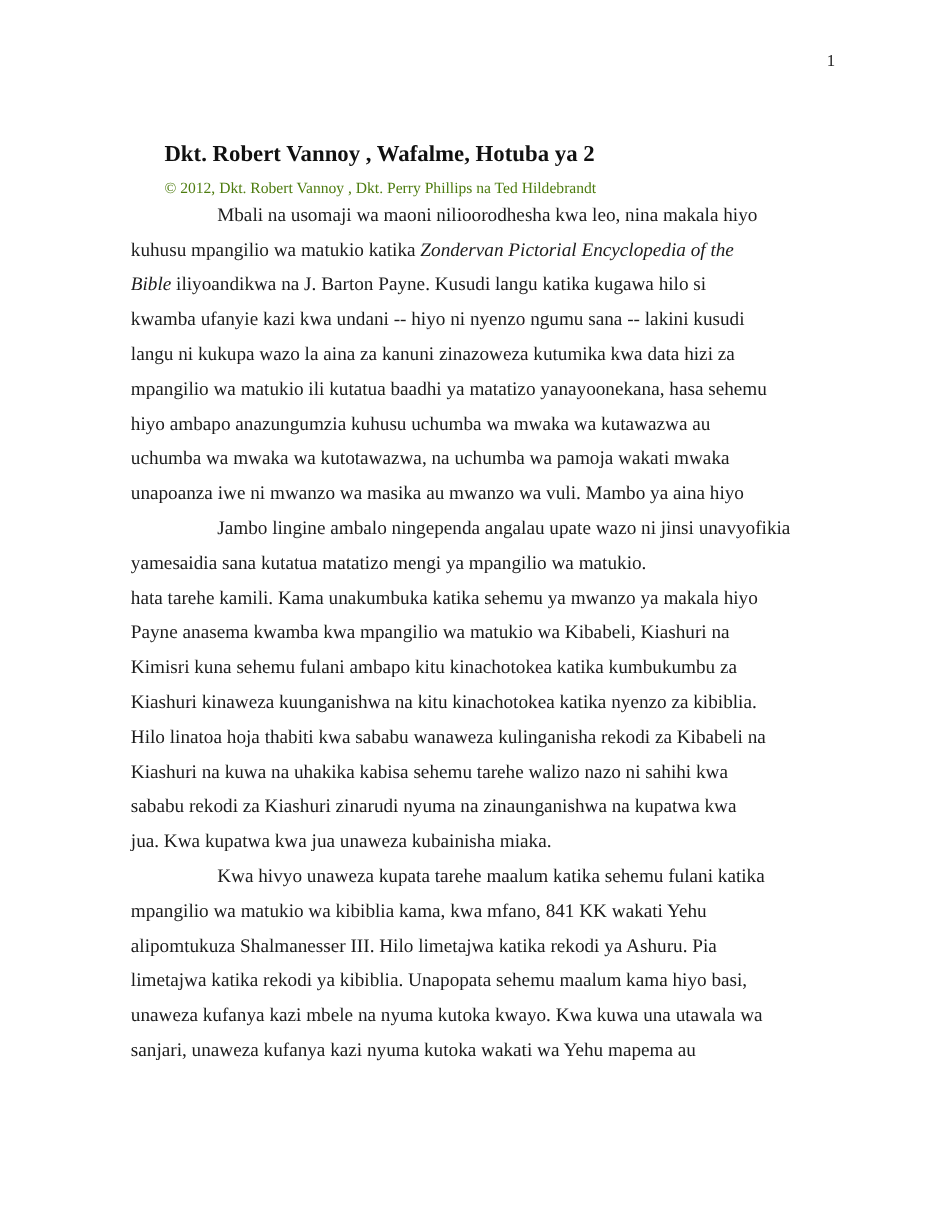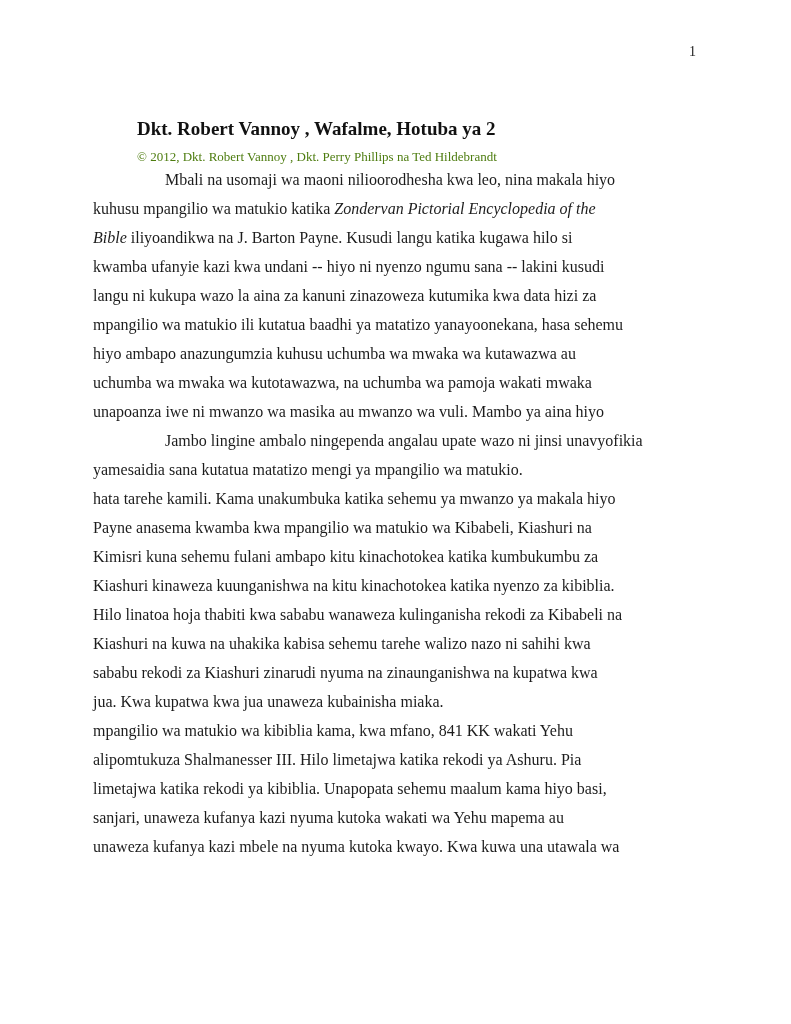--- a/index.html
+++ b/index.html
@@ -42,21 +42,21 @@
   .copyright {
     margin-top: 8px;
     font-size: 13px;
     line-height: 16px;
     color: #4d7c0f;
     white-space: nowrap;
   }
   .content {
     position: absolute;
     top: 165px;
-    left: 93px;
+    left: 109px;
     width: 592px;
     font-size: 16px;
     line-height: 29px;
     color: #1c1c1c;
   }
   .line {
     height: 29px;
     white-space: nowrap;
   }
   .line.indent {
@@ -95,20 +95,21 @@
     <div class="line">yamesaidia sana kutatua matatizo mengi ya mpangilio wa matukio.</div>
     <div class="line">hata tarehe kamili. Kama unakumbuka katika sehemu ya mwanzo ya makala hiyo</div>
     <div class="line">Payne anasema kwamba kwa mpangilio wa matukio wa Kibabeli, Kiashuri na</div>
     <div class="line">Kimisri kuna sehemu fulani ambapo kitu kinachotokea katika kumbukumbu za</div>
     <div class="line">Kiashuri kinaweza kuunganishwa na kitu kinachotokea katika nyenzo za kibiblia.</div>
     <div class="line">Hilo linatoa hoja thabiti kwa sababu wanaweza kulinganisha rekodi za Kibabeli na</div>
     <div class="line">Kiashuri na kuwa na uhakika kabisa sehemu tarehe walizo nazo ni sahihi kwa</div>
     <div class="line">sababu rekodi za Kiashuri zinarudi nyuma na zinaunganishwa na kupatwa kwa</div>
     <div class="line">jua. Kwa kupatwa kwa jua unaweza kubainisha miaka.</div>
 
+    <div class="line indent">Kwa hivyo unaweza kupata tarehe maalum katika sehemu fulani katika</div>
     <div class="line">mpangilio wa matukio wa kibiblia kama, kwa mfano, 841 KK wakati Yehu</div>
     <div class="line">alipomtukuza Shalmanesser III. Hilo limetajwa katika rekodi ya Ashuru. Pia</div>
     <div class="line">limetajwa katika rekodi ya kibiblia. Unapopata sehemu maalum kama hiyo basi,</div>
+    <div class="line">unaweza kufanya kazi mbele na nyuma kutoka kwayo. Kwa kuwa una utawala wa</div>
     <div class="line">sanjari, unaweza kufanya kazi nyuma kutoka wakati wa Yehu mapema au</div>
-    <div class="line">unaweza kufanya kazi mbele na nyuma kutoka kwayo. Kwa kuwa una utawala wa</div>
 
   </main>
 </div>
 
 </body></html>

